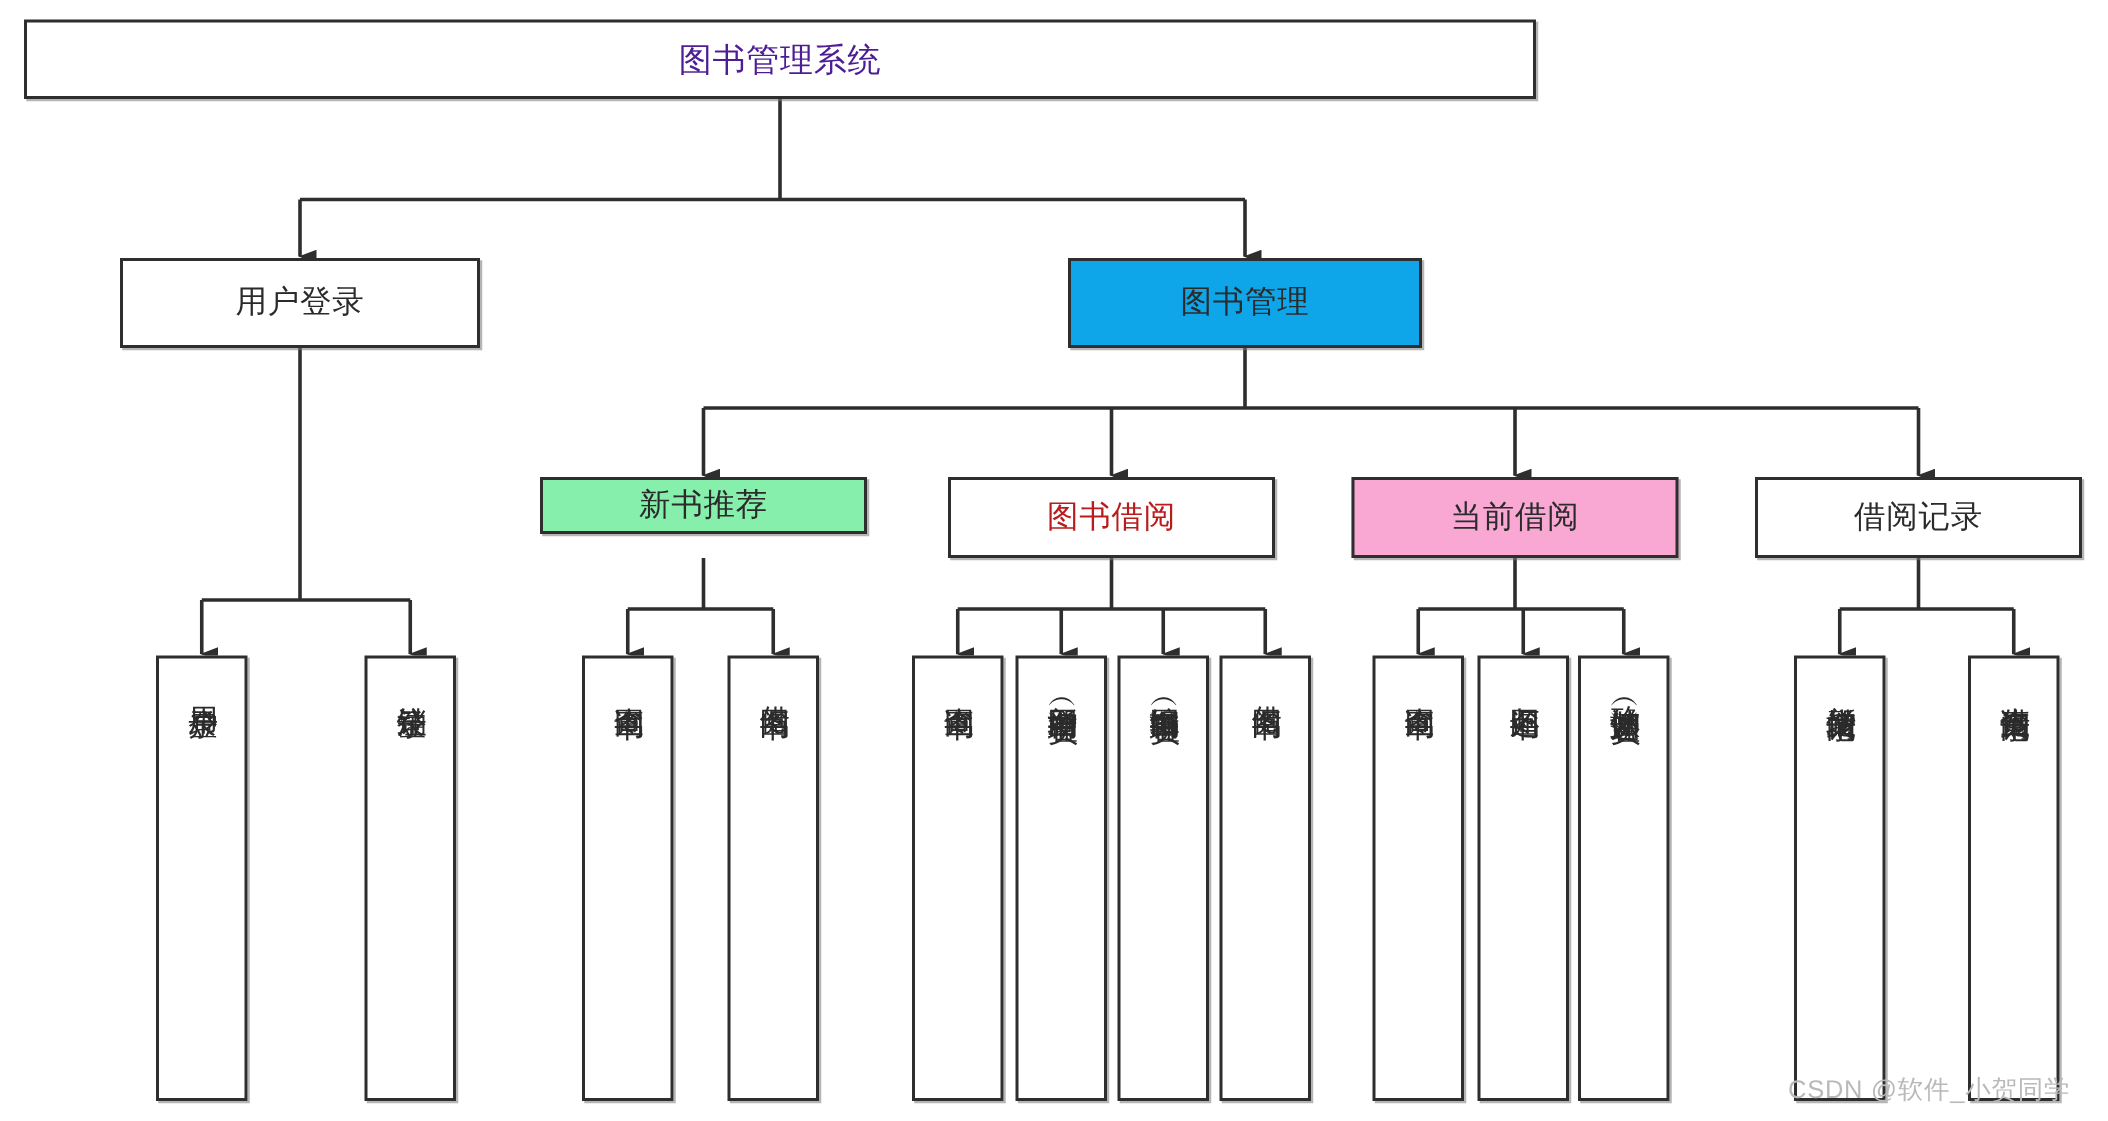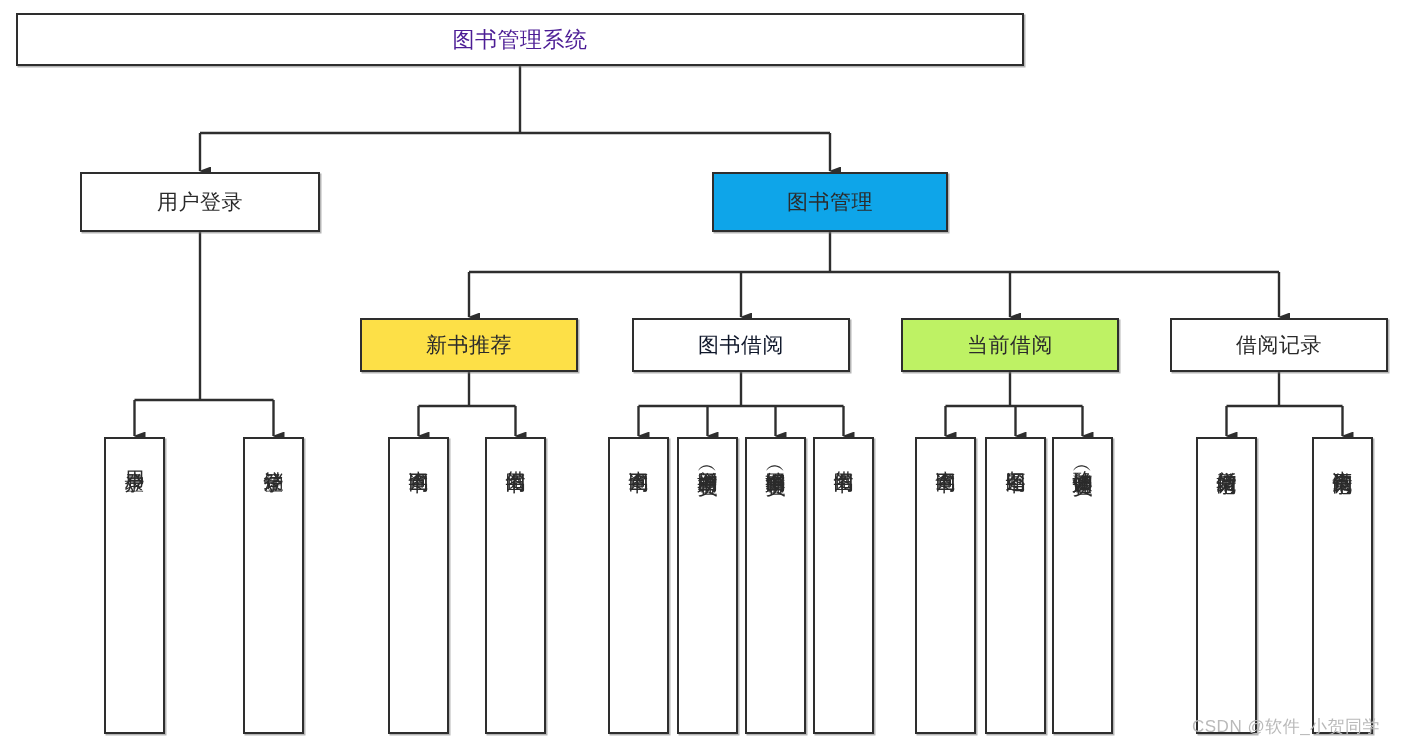--- a/index.html
+++ b/index.html
@@ -121,27 +121,27 @@
   <div id="node-layer">
       <div class="node root" style="left: 16px; top: 13px; width: 1008px; height: 53px; background: rgb(255, 255, 255); border-color: rgb(46, 46, 46);">
         <span class="node-label" style="color: #4c1d95;">图书管理系统</span>
       </div>
       <div class="node" style="left: 80px; top: 172px; width: 240px; height: 60px; background: rgb(255, 255, 255); border-color: rgb(46, 46, 46);">
         <span class="node-label" style="color: rgb(43, 43, 43);">用户登录</span>
       </div>
       <div class="node" style="left: 712px; top: 172px; width: 236px; height: 60px; background: #0ea5e9; border-color: rgb(46, 46, 46);">
         <span class="node-label" style="color: rgb(43, 43, 43);">图书管理</span>
       </div>
-      <div class="node" style="left: 360px; top: 318px; width: 218px; height: 54px; background: #fde047; border-color: rgb(46, 46, 46);">
+      <div class="node" style="left: 360px; top: 318px; width: 218px; height: 38px; background: #86efac; border-color: rgb(46, 46, 46);">
         <span class="node-label" style="color: rgb(43, 43, 43);">新书推荐</span>
       </div>
       <div class="node" style="left: 632px; top: 318px; width: 218px; height: 54px; background: rgb(255, 255, 255); border-color: rgb(46, 46, 46);">
-        <span class="node-label" style="color: #0f172a;">图书借阅</span>
+        <span class="node-label" style="color: #b91c1c;">图书借阅</span>
       </div>
-      <div class="node" style="left: 901px; top: 318px; width: 218px; height: 54px; background: #bef264; border-color: rgb(46, 46, 46);">
+      <div class="node" style="left: 901px; top: 318px; width: 218px; height: 54px; background: #f9a8d4; border-color: rgb(46, 46, 46);">
         <span class="node-label" style="color: rgb(43, 43, 43);">当前借阅</span>
       </div>
       <div class="node" style="left: 1170px; top: 318px; width: 218px; height: 54px; background: rgb(255, 255, 255); border-color: rgb(46, 46, 46);">
         <span class="node-label" style="color: rgb(43, 43, 43);">借阅记录</span>
       </div>
       <div class="node vertical" style="left: 104px; top: 437px; width: 61px; height: 297px; background: rgb(255, 255, 255); border-color: rgb(46, 46, 46);">
         <span class="node-label" style="color: rgb(43, 43, 43);">用户登录</span>
       </div>
       <div class="node vertical" style="left: 243px; top: 437px; width: 61px; height: 297px; background: rgb(255, 255, 255); border-color: rgb(46, 46, 46);">
         <span class="node-label" style="color: rgb(43, 43, 43);">注销登录</span>

